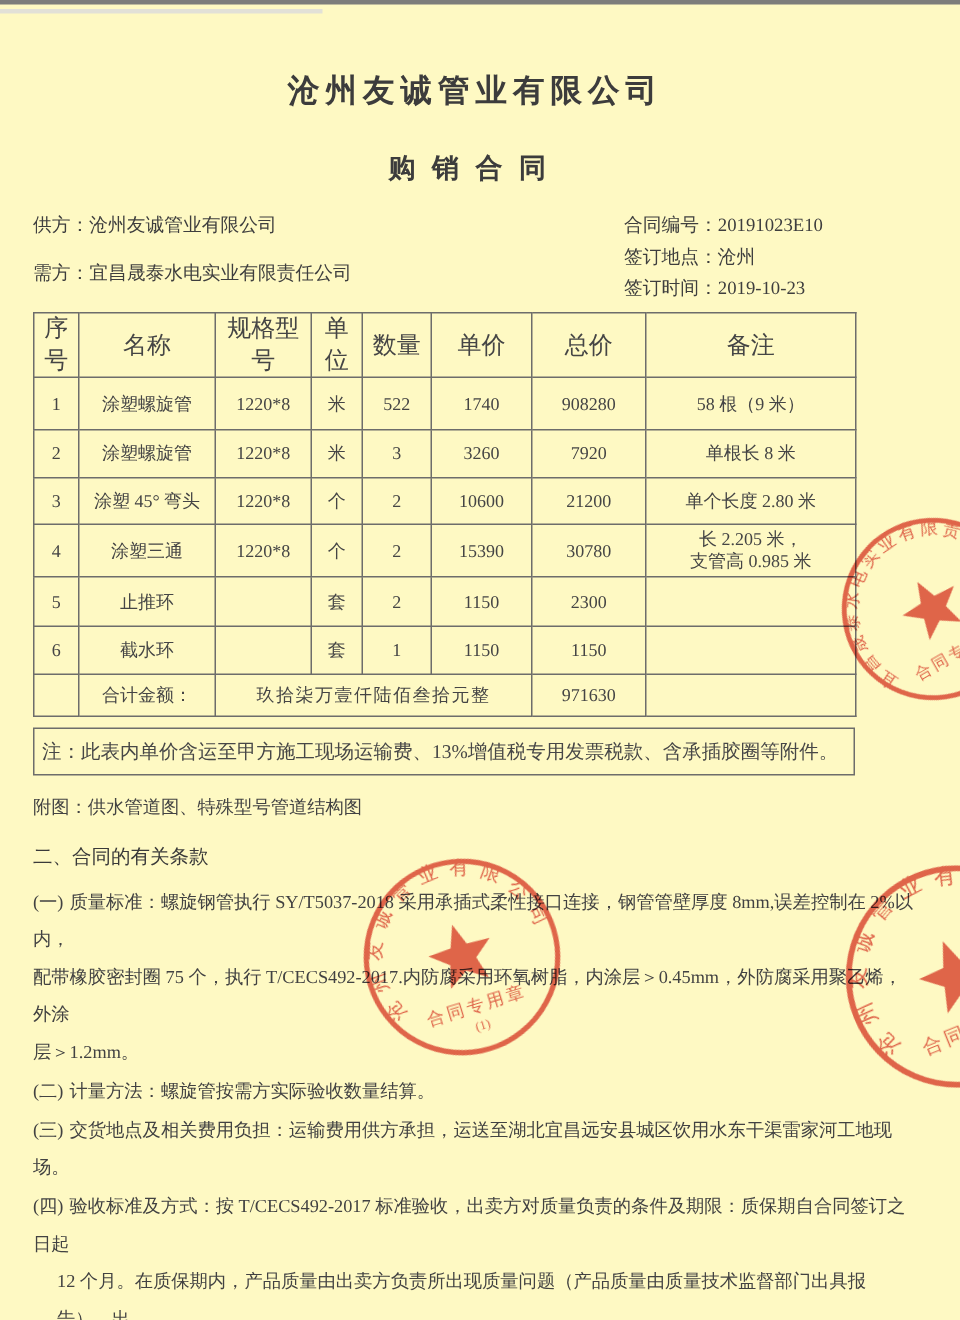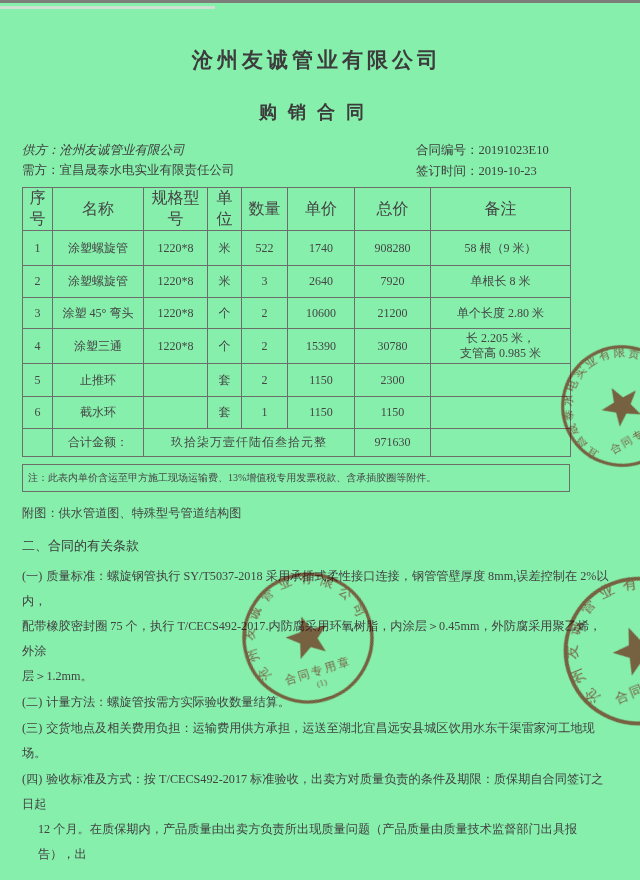--- a/index.html
+++ b/index.html
@@ -1,56 +1,56 @@
 <!DOCTYPE html>
 <html><head>
 <meta charset="utf-8">
 <style>
   html,body{margin:0;padding:0;background:#e9e9e7;}
   .page{
     position:relative;width:640px;height:880px;margin:0 auto;
-    background:#86efac;overflow:hidden;
+    background:#fef9c3;overflow:hidden;
     font-family:"Liberation Serif","DejaVu Serif",serif;
     color:#3e3e3e;
   }
   .scan-strip-top{position:absolute;top:0;left:0;width:640px;height:3px;background:#7d7d7b;}
   .scan-smudge{position:absolute;top:6px;left:0;width:215px;height:3px;background:#dddddad8;}
 
   .content{position:absolute;top:0;left:0;width:640px;padding:46px 28px 0 22px;box-sizing:border-box;}
 
   .title-company{
     text-align:center;font-size:21px;font-weight:700;letter-spacing:4px;color:#3c3c3c;
   }
   .title-doc{
     text-align:center;font-size:18px;font-weight:700;letter-spacing:11px;color:#3c3c3c;
     margin-top:26px;
   }
 
   .meta{display:flex;justify-content:space-between;margin-top:16px;font-size:12.5px;}
   .meta-left{line-height:20px;}
-  .meta-left .supplier-row{font-style:italic;}
+  .meta-left .supplier-row{margin-bottom:12px;}
   .meta-right{width:196px;line-height:21px;}
 
   .section-title{font-size:13px;margin-top:2px;color:#3a3a3a;}
 
   table.goods{
     border-collapse:collapse;table-layout:fixed;width:548px;margin-top:5px;
     font-size:12px;color:#454545;
   }
   table.goods th,table.goods td{
     border:1px solid #6d6d6b;text-align:center;vertical-align:middle;
     padding:0 2px;font-weight:normal;overflow:hidden;
   }
   table.goods th{font-size:16px;}
   .col-remark{white-space:pre-line;line-height:15px;}
   .total-amount-cn{letter-spacing:1px;margin-top:25px;}
 
   .note-box{
     width:548px;box-sizing:border-box;border:1px solid #6d6d6b;margin-top:7px;
-    font-size:10px;padding:6px 5px;color:#474747;
+    font-size:13px;padding:6px 5px;color:#474747;
   }
   .attachment-line{font-size:12.2px;margin-top:13px;color:#434343;}
   .section2-title{font-size:13px;margin-top:15px;color:#3a3a3a;}
 
   .terms{margin-top:9px;font-size:12.2px;color:#424242;}
   .term{margin-bottom:1px;}
   .term .tline{line-height:25px;}
   .term .tline.indent{padding-left:16px;}
   .term-label{margin-right:4px;}
 
@@ -79,20 +79,23 @@
         <div class="supplier-row">
           <span>供方：</span><span>沧州友诚管业有限公司</span>
         </div>
         <div>
           <span>需方：</span><span>宜昌晟泰水电实业有限责任公司</span>
         </div>
       </div>
       <div class="meta-right">
         <div>
           <span>合同编号：</span><span>20191023E10</span>
+        </div>
+        <div>
+          <span>签订地点：</span><span>沧州</span>
         </div>
         <div>
           <span>签订时间：</span><span>2019-10-23</span>
         </div>
       </div>
     </div>
 
 
     <table class="goods">
       <colgroup>
@@ -127,21 +130,21 @@
           <td>1740</td>
           <td>908280</td>
           <td class="col-remark">58 根（9 米）</td>
         </tr>
         <tr style="height:32px">
           <td>2</td>
           <td>涂塑螺旋管</td>
           <td>1220*8</td>
           <td>米</td>
           <td>3</td>
-          <td>2640</td>
+          <td>3260</td>
           <td>7920</td>
           <td class="col-remark">单根长 8 米</td>
         </tr>
         <tr style="height:31px">
           <td>3</td>
           <td>涂塑 45° 弯头</td>
           <td>1220*8</td>
           <td>个</td>
           <td>2</td>
           <td>10600</td>

